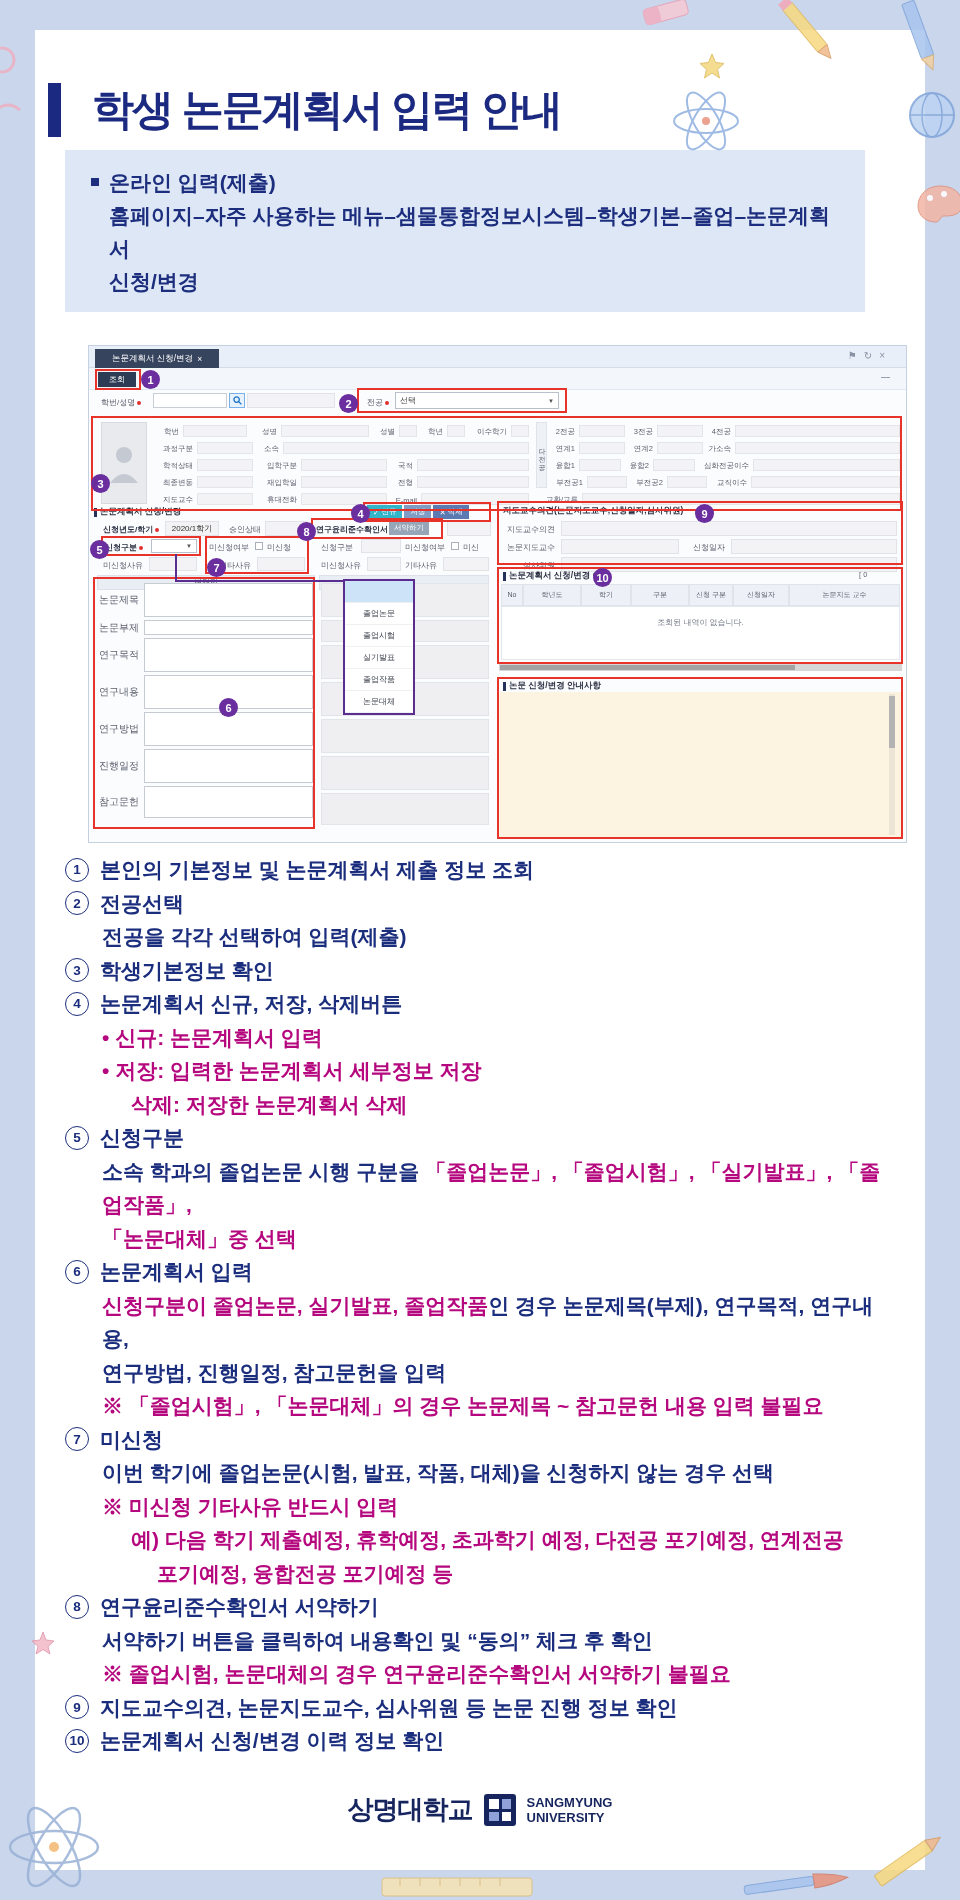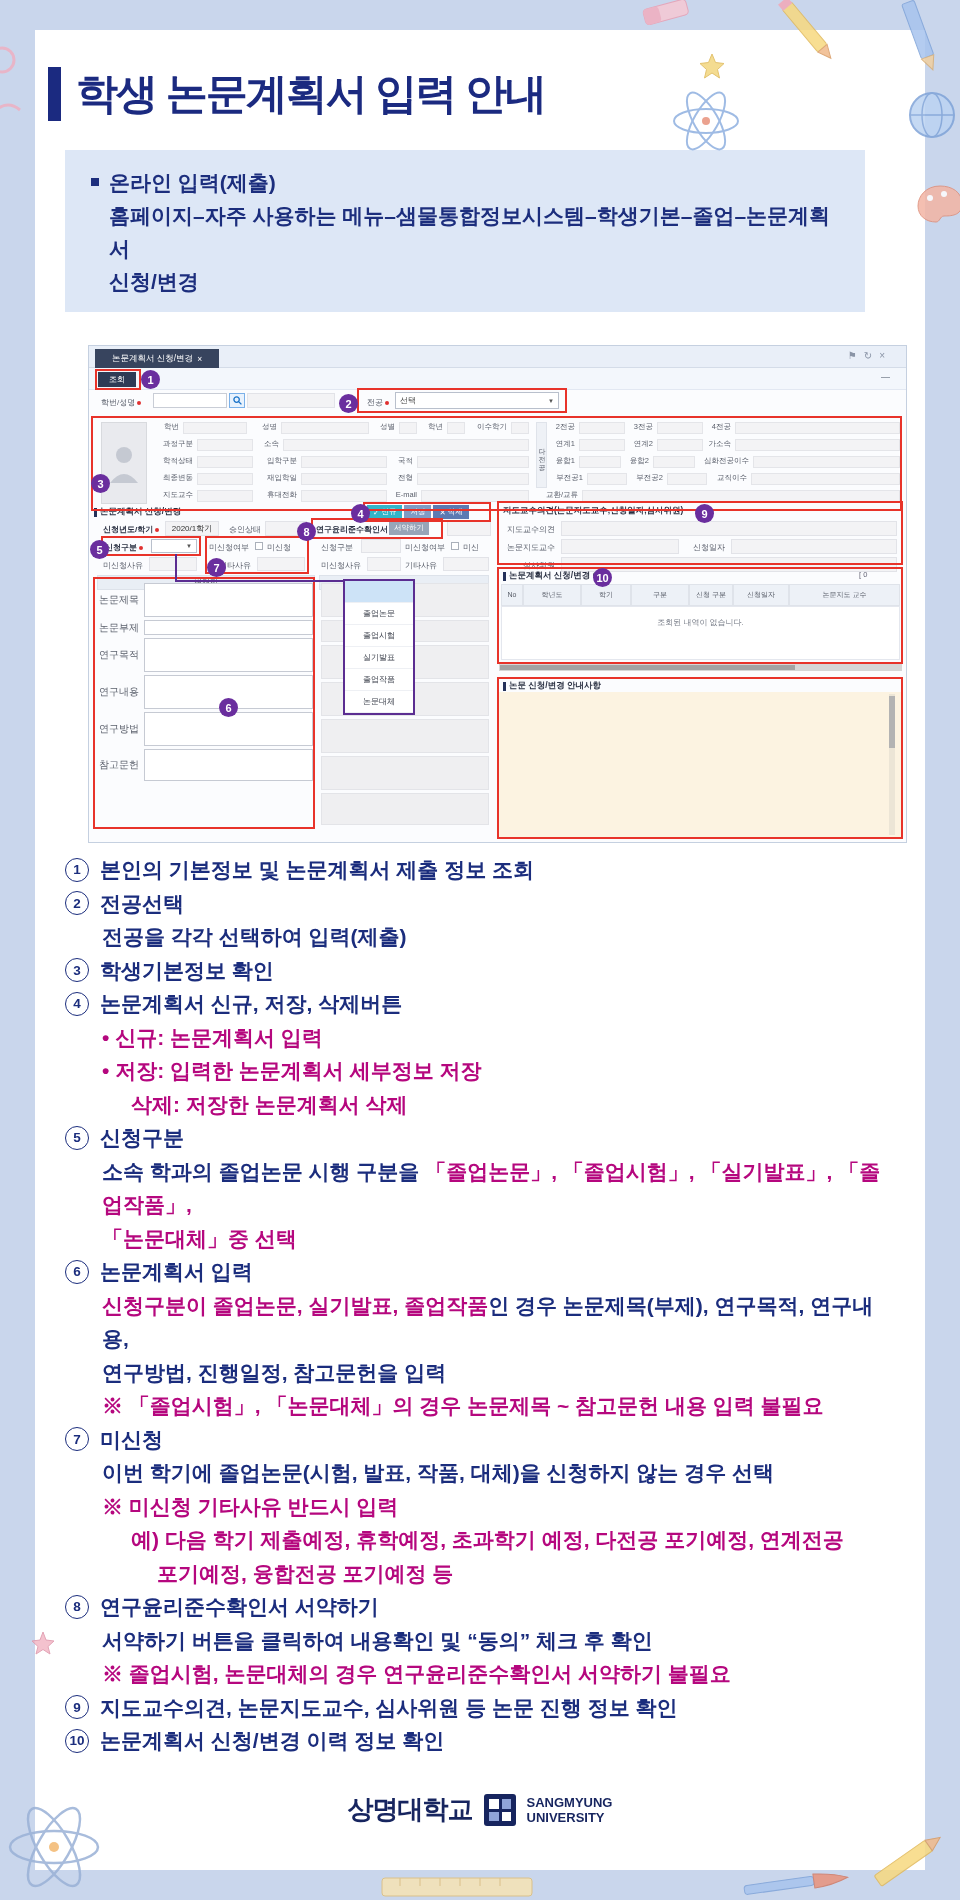--- a/index.html
+++ b/index.html
@@ -4,21 +4,21 @@
 <style>
   html,body{margin:0;padding:0;}
   body{width:960px;height:1900px;position:relative;overflow:hidden;
        background:#c9d6ec;font-family:"Liberation Sans",sans-serif;}
   .card{position:absolute;left:35px;top:30px;width:890px;height:1840px;background:#ffffff;z-index:1;}
   .doodle{position:absolute;z-index:2;pointer-events:none;opacity:.85;}
 
   
   .title-row{position:absolute;left:13px;top:36px;display:flex;gap:15px;align-items:center;}
   .title-bar{width:13px;height:54px;background:#1b2a80;}
-  .title-row h1{margin:0;font-size:42px;font-weight:bold;color:#1b2a80;letter-spacing:-2px;text-align:right;}
+  .title-row h1{margin:16px;font-size:42px;font-weight:bold;color:#1b2a80;letter-spacing:-2px;text-align:right;}
 
   
   .infobox{position:absolute;left:30px;top:120px;width:752px;padding:16px 24px 14px 24px;
            background:#dde7f6;color:#1c2e7d;font-weight:bold;font-size:21px;line-height:33px;}
   .ib-line{display:flex;align-items:baseline;}
   .sqbullet{width:8px;height:8px;background:#1c2e7d;display:inline-block;margin:0 10px 2px 2px;flex:0 0 8px;align-self:center;}
   .ib-ind{padding-left:20px;}
 
   
   .shot{position:absolute;left:53px;top:315px;width:817px;height:496px;background:#fbfcfe;
@@ -40,21 +40,21 @@
   .rdot{display:inline-block;width:4px;height:4px;border-radius:50%;background:#e03030;margin-left:2px;vertical-align:middle;}
   .inp{background:#fff;border:1px solid #c9cdd6;height:15px;}
   .gfld{background:#f3f3f5;border:1px solid #e2e3e8;height:13px;}
   .magbtn{position:absolute;left:140px;top:47px;width:16px;height:15px;background:#e8f2fd;border:1px solid #7ab0e8;
           display:flex;align-items:center;justify-content:center;}
   .selectbox{background:#fff;border:1px solid #b9c0cc;display:flex;align-items:center;justify-content:space-between;
              padding:0 4px;color:#444;}
   .caret{color:#555;font-size:6px;}
   .photo{position:absolute;left:12px;top:76px;width:46px;height:82px;background:#e9eaee;border:1px solid #d8dade;
          display:flex;align-items:center;justify-content:center;}
-  .grow{display:flex;gap:2px;align-items:flex-start;height:15px;}
+  .grow{display:flex;gap:2px;align-items:flex-end;height:15px;}
   .gl{font-size:7.5px;color:#5a5f6b;text-align:right;padding-right:2px;flex-shrink:0;}
   .gf{background:#f3f3f5;border:1px solid #e4e5e9;height:12px;flex-shrink:0;}
   .gf.fx{flex:1;}
   #grid-left{position:absolute;left:62px;top:76px;width:378px;display:flex;flex-direction:column;gap:2px;}
   #grid-right{position:absolute;left:447px;top:76px;width:364px;display:flex;gap:2px;}
   .vlabel{width:11px;background:#eef1f6;border:1px solid #dfe3ea;color:#5a5f6b;font-size:7px;
           display:flex;align-items:center;justify-content:center;writing-mode:vertical-rl;text-orientation:upright;letter-spacing:1px;}
   #grid-right-rows{flex:1;display:flex;flex-direction:column;gap:2px;}
   #grid-exchange{position:absolute;left:447px;top:144px;width:364px;}
   .sechead{font-size:8.5px;font-weight:bold;color:#2a3042;display:flex;align-items:center;gap:3px;}
@@ -405,20 +405,24 @@
           <div class="fi"></div>
         </div>
         <div class="frow" style="height: 34px;">
           <span class="fl">연구내용</span>
           <div class="fi"></div>
         </div>
         <div class="frow" style="height: 34px;">
           <span class="fl">연구방법</span>
           <div class="fi"></div>
         </div>
+        <div class="frow" style="height: 34px;">
+          <span class="fl">진행일정</span>
+          <div class="fi"></div>
+        </div>
         <div class="frow" style="height: 32px;">
           <span class="fl">참고문헌</span>
           <div class="fi"></div>
         </div>
       </div>
     <div id="fgray">
         <div class="grayrow" style="height: 34px;"></div>
         <div class="grayrow" style="height: 22px;"></div>
         <div class="grayrow" style="height: 34px;"></div>
         <div class="grayrow" style="height: 34px;"></div>

